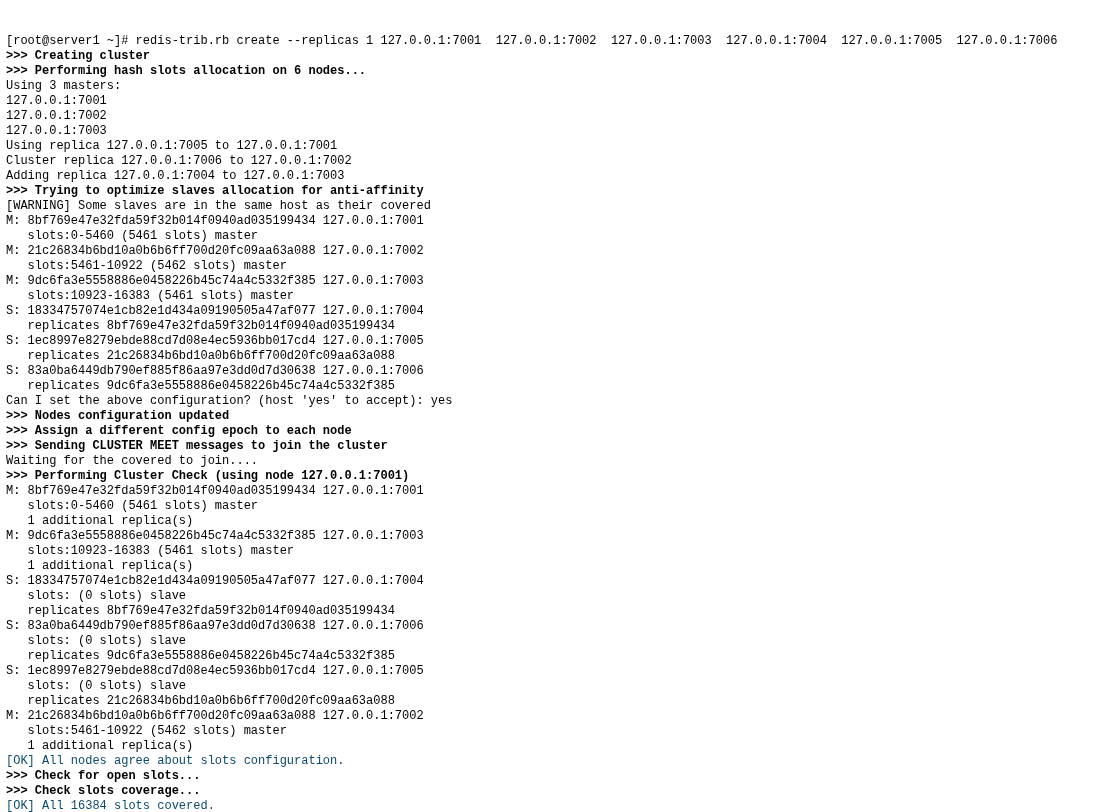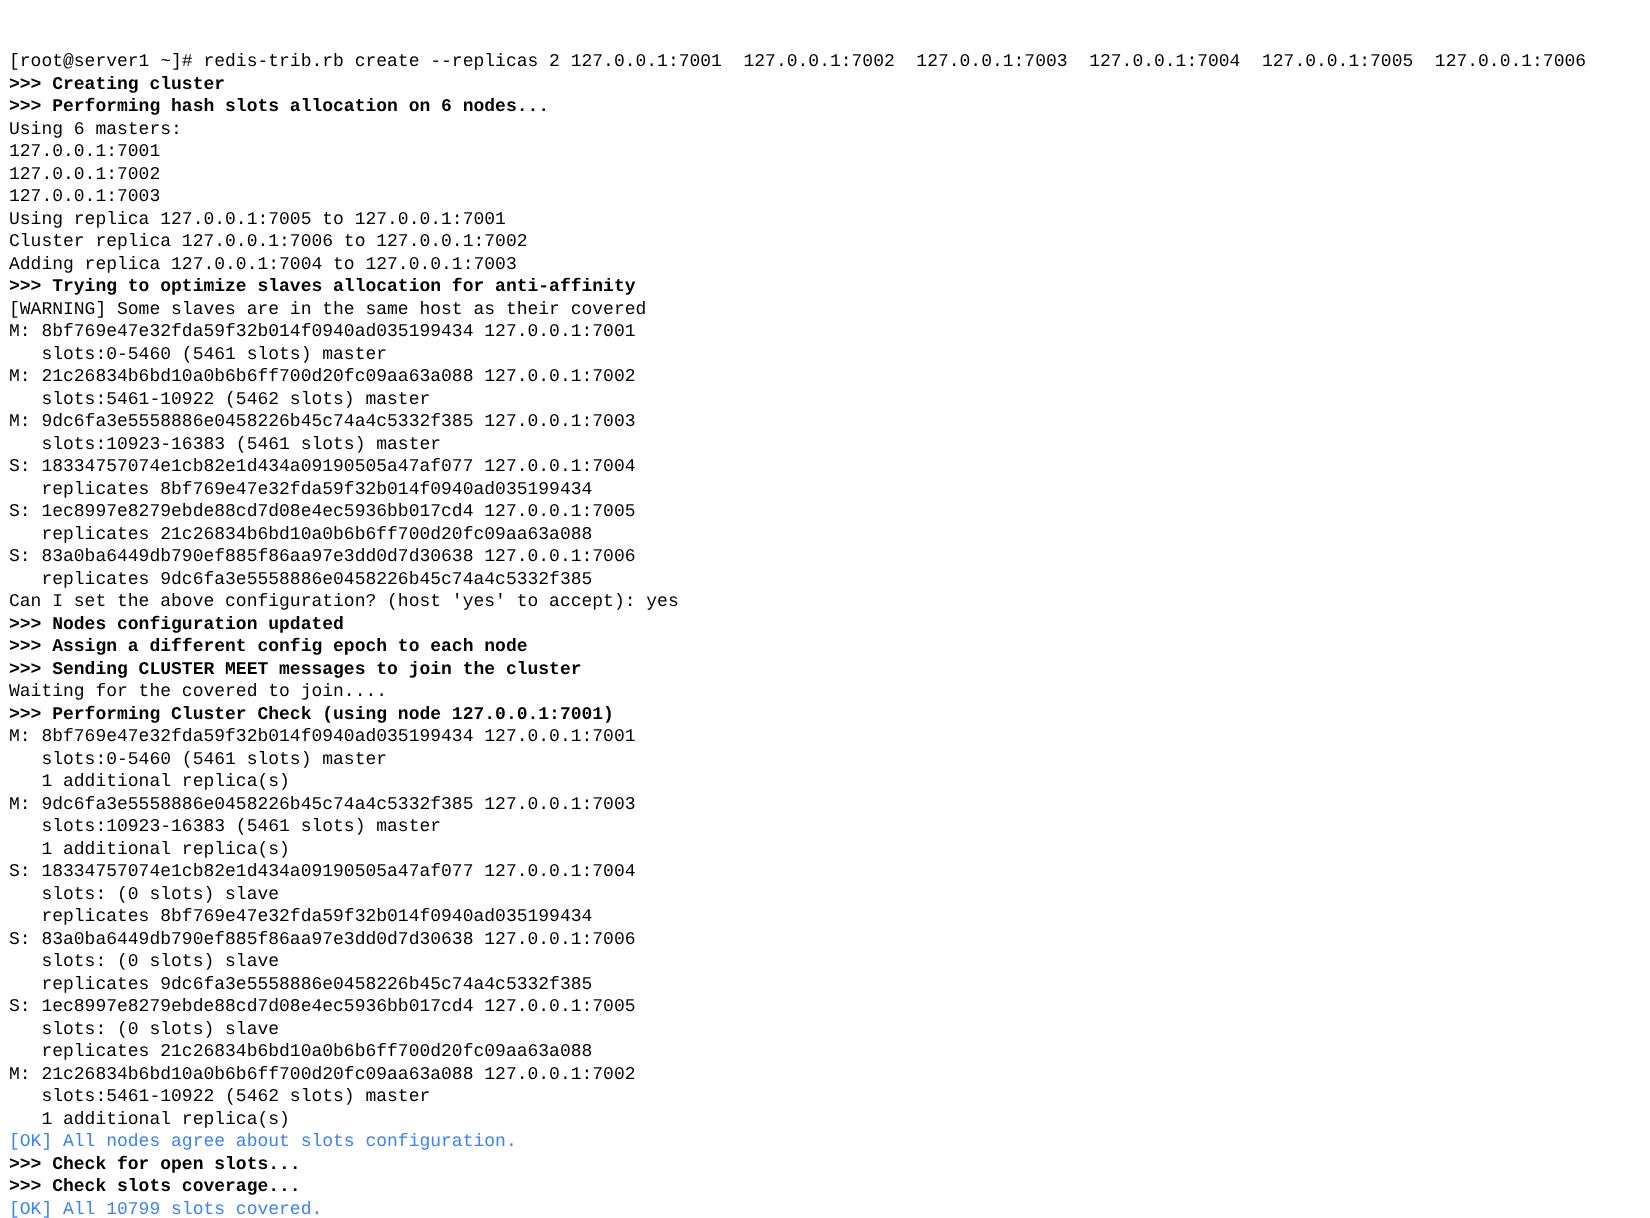--- a/index.html
+++ b/index.html
@@ -6,29 +6,29 @@
     margin: 0;
     padding: 4px 6px;
     background: #ffffff;
     font-family: "Consolas", "Courier New", monospace;
     font-size: 12px;
     line-height: 15px;
     color: #000000;
     white-space: pre;
   }
   .bold { font-weight: bold; }
-  .green { color: #3b82f6; }
+  .green { color: #0c4a6e; }
 </style>
 </head>
 <body>
 
-<div><span>[root@server1 ~]# redis-trib.rb create --replicas 2 127.0.0.1:7001  127.0.0.1:7002  127.0.0.1:7003  127.0.0.1:7004  127.0.0.1:7005  127.0.0.1:7006</span>
+<div><span>[root@server1 ~]# redis-trib.rb create --replicas 1 127.0.0.1:7001  127.0.0.1:7002  127.0.0.1:7003  127.0.0.1:7004  127.0.0.1:7005  127.0.0.1:7006</span>
 <span class="bold">&gt;&gt;&gt; Creating cluster</span>
 <span class="bold">&gt;&gt;&gt; Performing hash slots allocation on 6 nodes...</span>
-<span>Using 6 masters:</span>
+<span>Using 3 masters:</span>
 <span>127.0.0.1:7001</span>
 <span>127.0.0.1:7002</span>
 <span>127.0.0.1:7003</span>
 <span>Using replica 127.0.0.1:7005 to 127.0.0.1:7001</span>
 <span>Cluster replica 127.0.0.1:7006 to 127.0.0.1:7002</span>
 <span>Adding replica 127.0.0.1:7004 to 127.0.0.1:7003</span>
 <span class="bold">&gt;&gt;&gt; Trying to optimize slaves allocation for anti-affinity</span>
 <span>[WARNING] Some slaves are in the same host as their covered</span>
 <span>M: 8bf769e47e32fda59f32b014f0940ad035199434 127.0.0.1:7001</span>
 <span>   slots:0-5460 (5461 slots) master</span>
@@ -62,15 +62,15 @@
 <span>   replicates 9dc6fa3e5558886e0458226b45c74a4c5332f385</span>
 <span>S: 1ec8997e8279ebde88cd7d08e4ec5936bb017cd4 127.0.0.1:7005</span>
 <span>   slots: (0 slots) slave</span>
 <span>   replicates 21c26834b6bd10a0b6b6ff700d20fc09aa63a088</span>
 <span>M: 21c26834b6bd10a0b6b6ff700d20fc09aa63a088 127.0.0.1:7002</span>
 <span>   slots:5461-10922 (5462 slots) master</span>
 <span>   1 additional replica(s)</span>
 <span class="green">[OK] All nodes agree about slots configuration.</span>
 <span class="bold">&gt;&gt;&gt; Check for open slots...</span>
 <span class="bold">&gt;&gt;&gt; Check slots coverage...</span>
-<span class="green">[OK] All 10799 slots covered.</span>
+<span class="green">[OK] All 16384 slots covered.</span>
 </div>
 
 
 </body></html>

